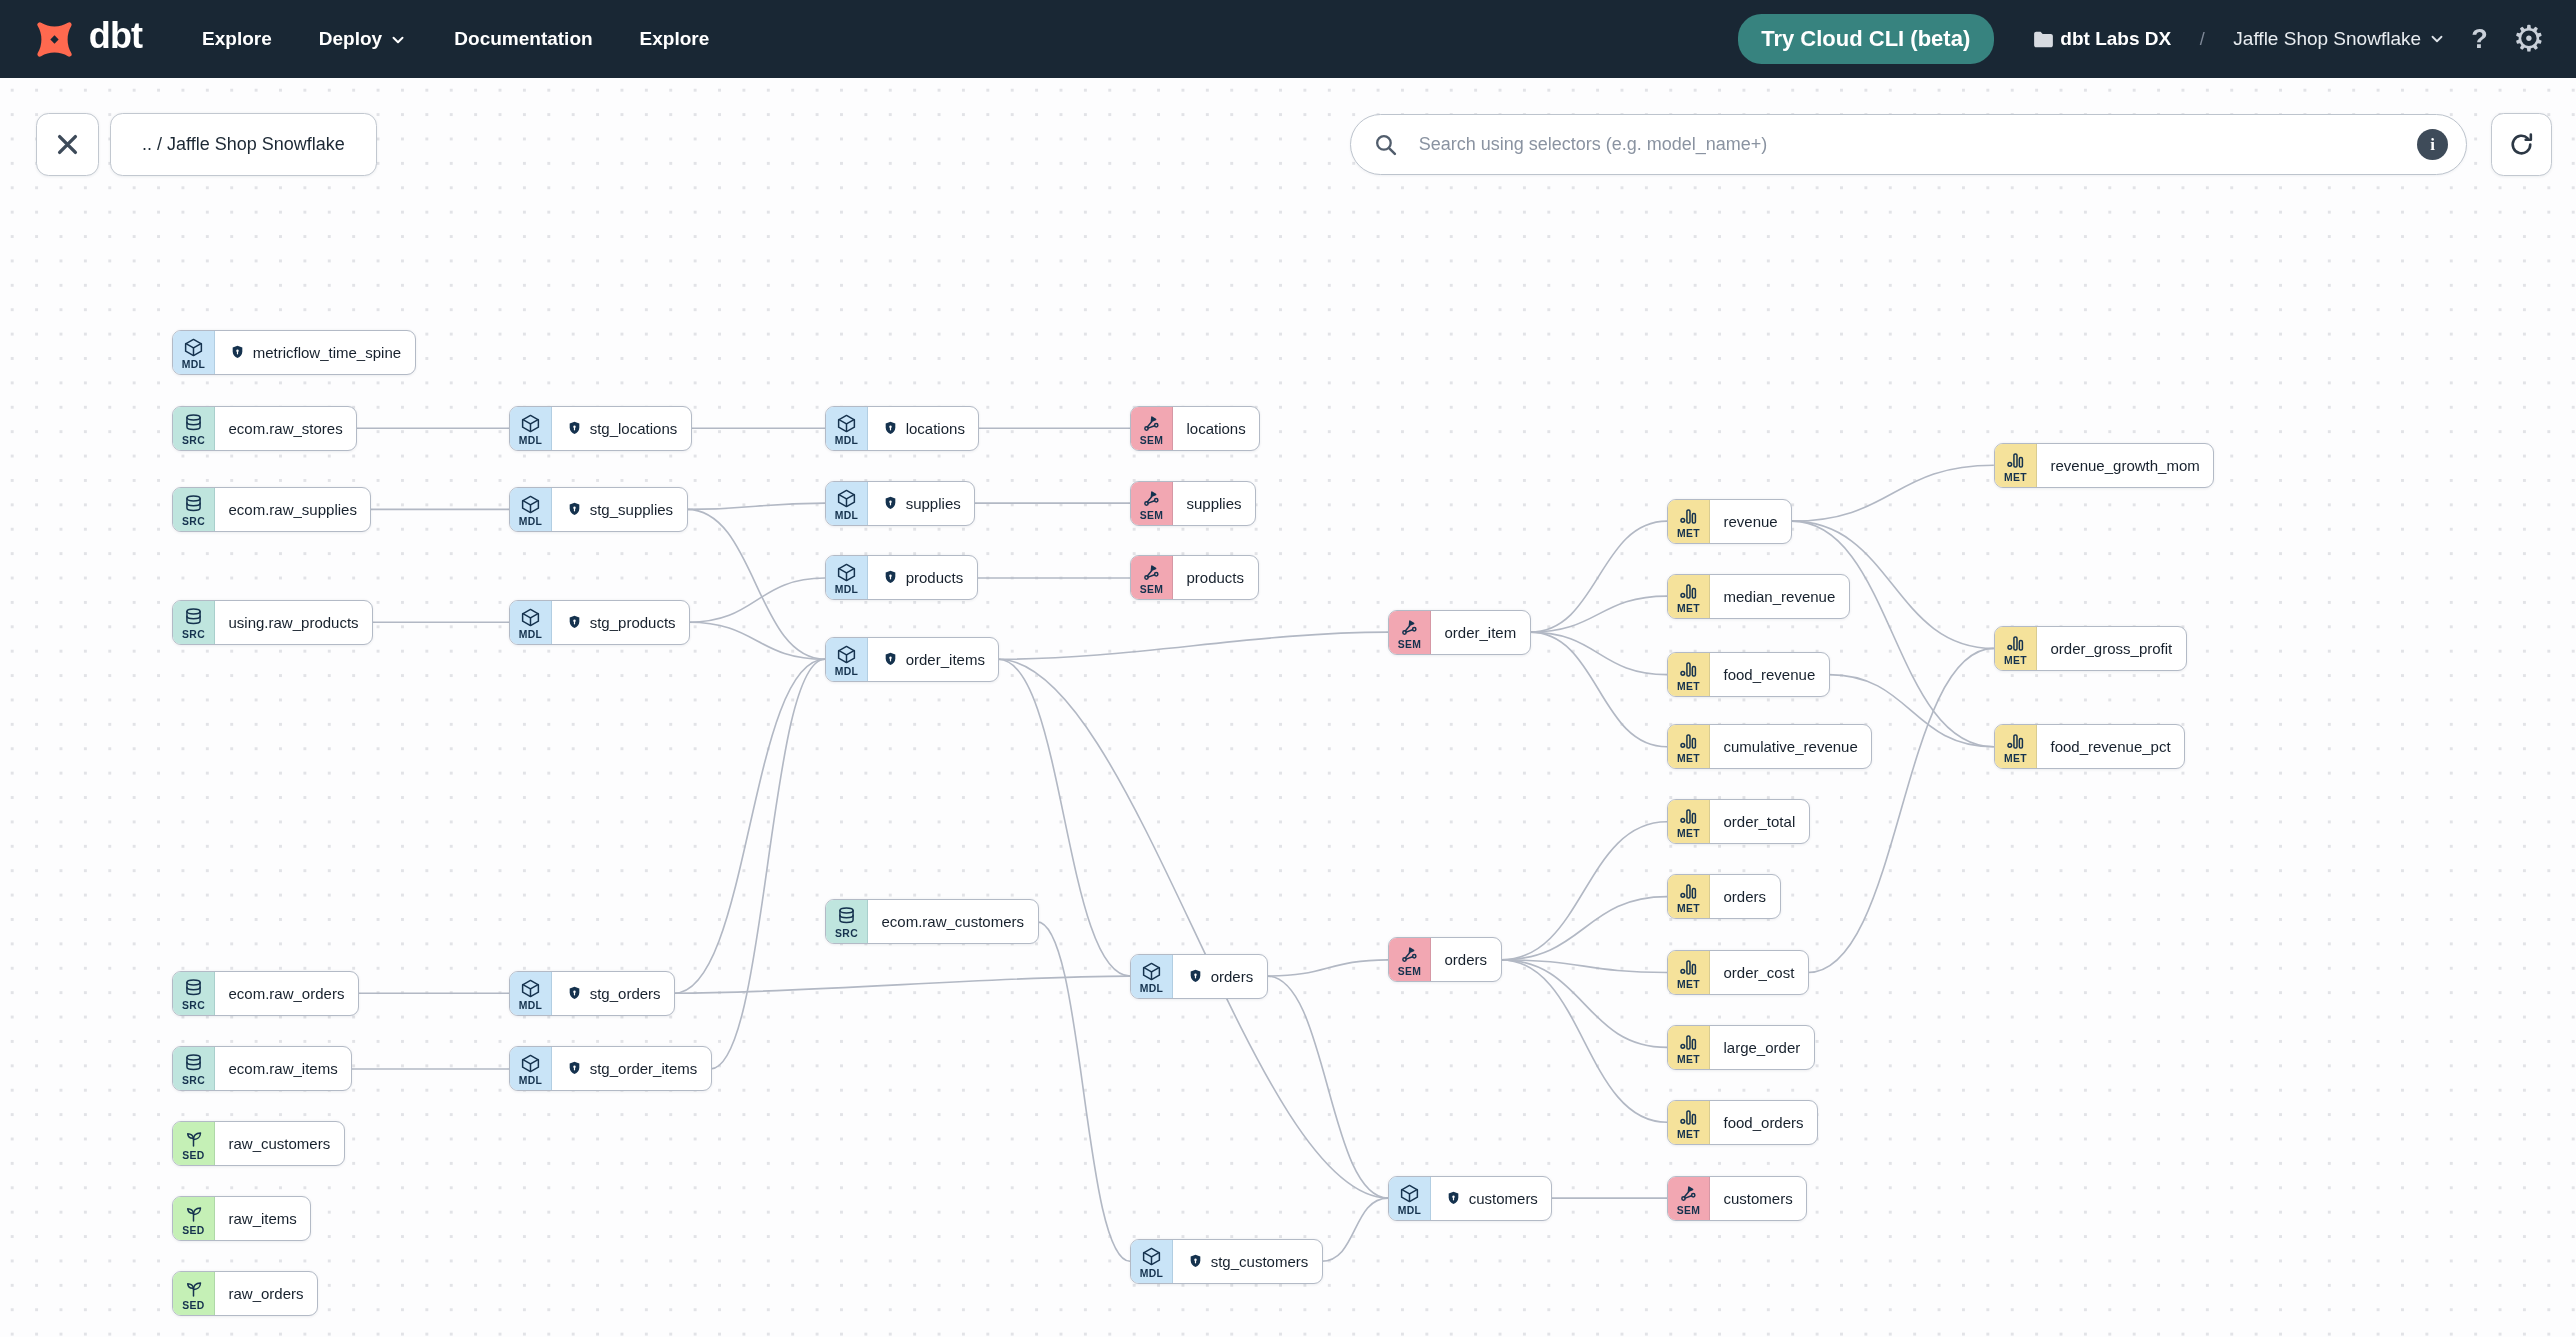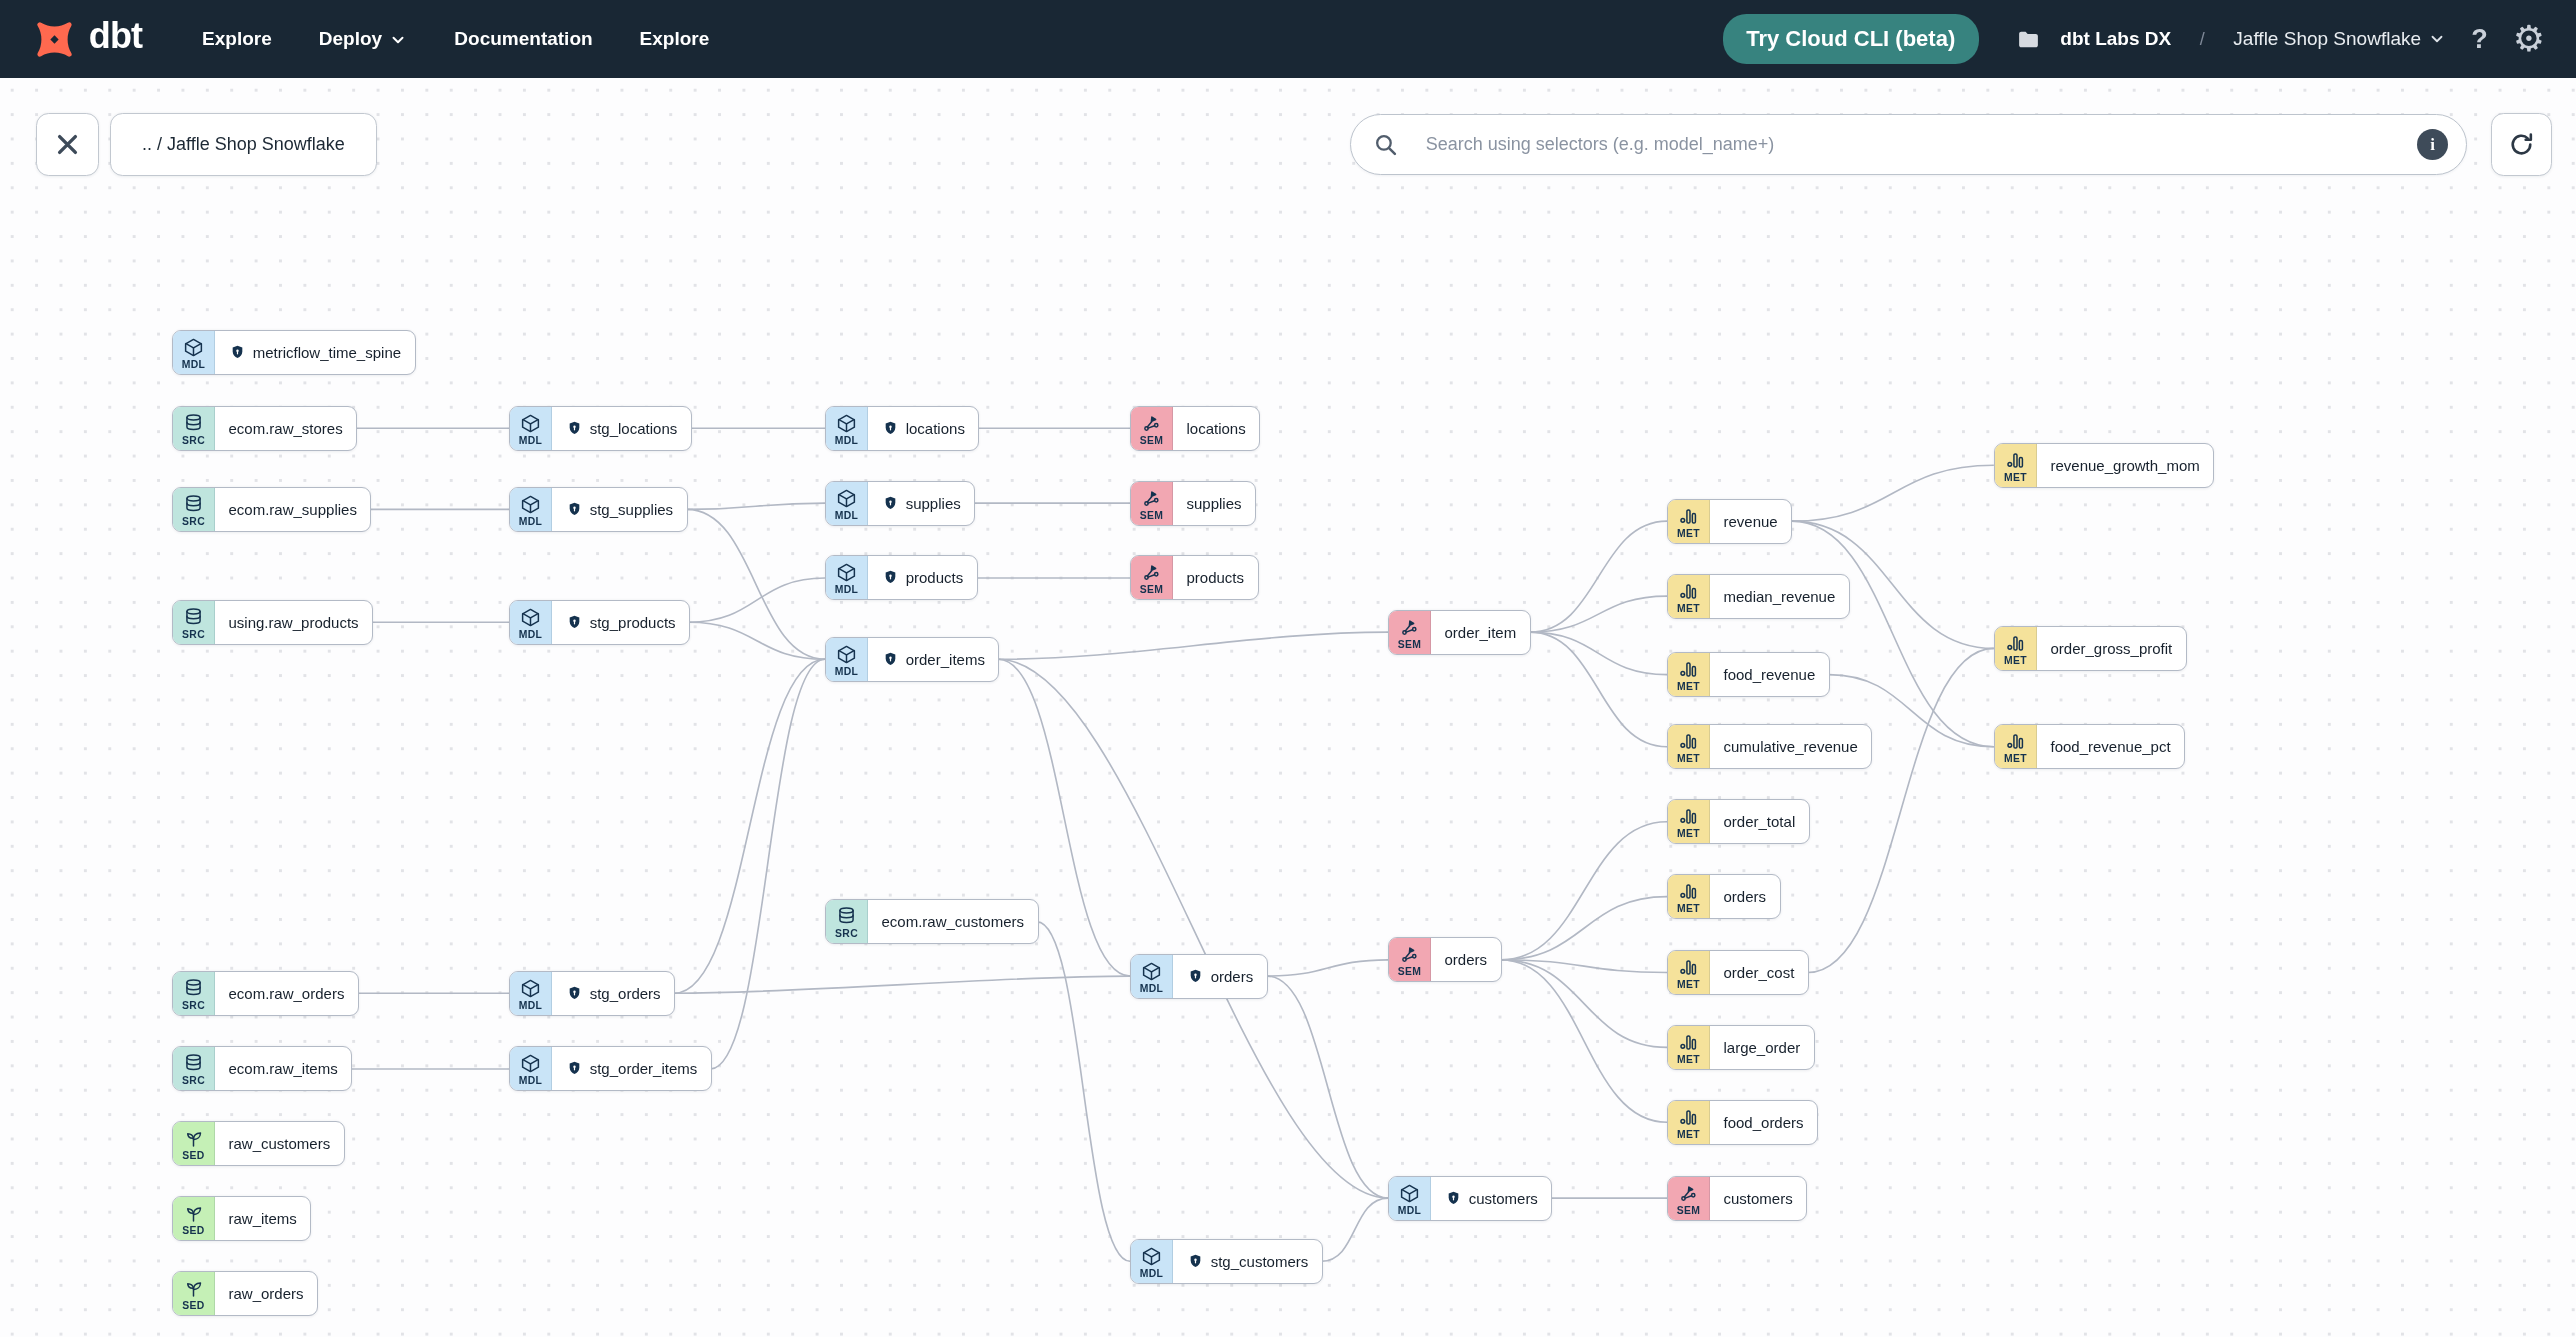--- a/index.html
+++ b/index.html
@@ -11,21 +11,21 @@
             background:#192734; display:flex; align-items:center; padding:0 31px; z-index:30; }
   .brand-wrap { display:flex; align-items:center; gap:10.8px; }
   .brand-text { color:#fff; font-size:36px; font-weight:700; letter-spacing:-0.9px; line-height:1; padding-bottom:5.4px;}
   .nav-menu { display:flex; align-items:center; gap:47px; margin-left:60px; }
   .nav-item { color:#fff; font-size:19px; font-weight:700; cursor:pointer; display:flex; align-items:center; gap:7.2px;}
   .nav-item svg { margin-top:1.8px; }
   .nav-spacer { flex:1; }
   .nav-right { display:flex; align-items:center; gap:25px; }
   .cta-btn { background:#37837F; color:#fff; font-size:22px; font-weight:700;
              border:none; border-radius:23.5px; padding:11.7px 23.5px; cursor:pointer; }
-  .account { display:flex; align-items:center; gap:19px; margin-left:12.6px;}
+  .account { display:flex; align-items:center; gap:4px; margin-left:12.6px;}
   .account-name { color:#fff; font-size:19px; font-weight:700; }
   .path-sep { color:#7E8897; font-size:18px; padding:0 3.6px; }
   .project { color:#E9EDF1; font-size:19px; font-weight:400; display:flex; align-items:center; gap:7.2px; cursor:pointer;}
   .icon-btn { color:#C9D0D9; cursor:pointer; display:flex; align-items:center; }
   .help-glyph { font-size:27px; font-weight:700; color:#C9D0D9; }
   .gear-glyph { font-size:36px; color:#C9D0D9; line-height:1; }
 
   
   .canvas { position:absolute; left:0; top:78px; width:2576px; height:1260px;
             background-color:#FDFDFE;
@@ -37,21 +37,21 @@
   .tool { position:absolute; z-index:20; background:#fff; border:1.4px solid #C2C8D0;
           border-radius:12.6px; display:flex; align-items:center; justify-content:center;
           box-shadow:0 0.9px 2.7px rgba(20,40,60,.07); cursor:pointer; }
   .close-btn { left:36px; top:35px; width:63px; height:63px; }
   .crumb { left:110px; top:35px; height:63px; padding:12px 31px; font-size:18px; color:#1C2834; }
   .search-wrap { position:absolute; left:1350px; top:36px; width:1117px; height:61px; z-index:20;
                  background:#fff; border:1.4px solid #BDC4CD; border-radius:31px;
                  display:flex; align-items:center; padding:0 18px 0 21.7px;
                  box-shadow:0 0.9px 2.7px rgba(20,40,60,.06); }
   .search-wrap input { flex:1; border:none; outline:none; font-size:18px; color:#ef4444;
-                       font-family:"Liberation Sans", sans-serif; margin-left:28px; background:transparent;}
+                       font-family:"Liberation Sans", sans-serif; margin-left:21px; background:transparent;}
   .search-wrap input::placeholder { color:#8A93A1; }
   .info-dot { width:31px; height:31px; border-radius:50%; background:#3E4B59; color:#fff;
               font-size:17px; font-weight:700; font-family:"Liberation Serif", serif;
               display:flex; align-items:center; justify-content:center; cursor:pointer; }
   .refresh-btn { left:2491px; top:35px; width:61px; height:63px; }
 
   
   .node { position:absolute; height:45px; display:flex; align-items:stretch; z-index:10;
           background:#fff; border:1.4px solid #B3BAC6; border-radius:9px;
           box-shadow:0 0.9px 2.7px rgba(20,40,60,.08); cursor:pointer; }

